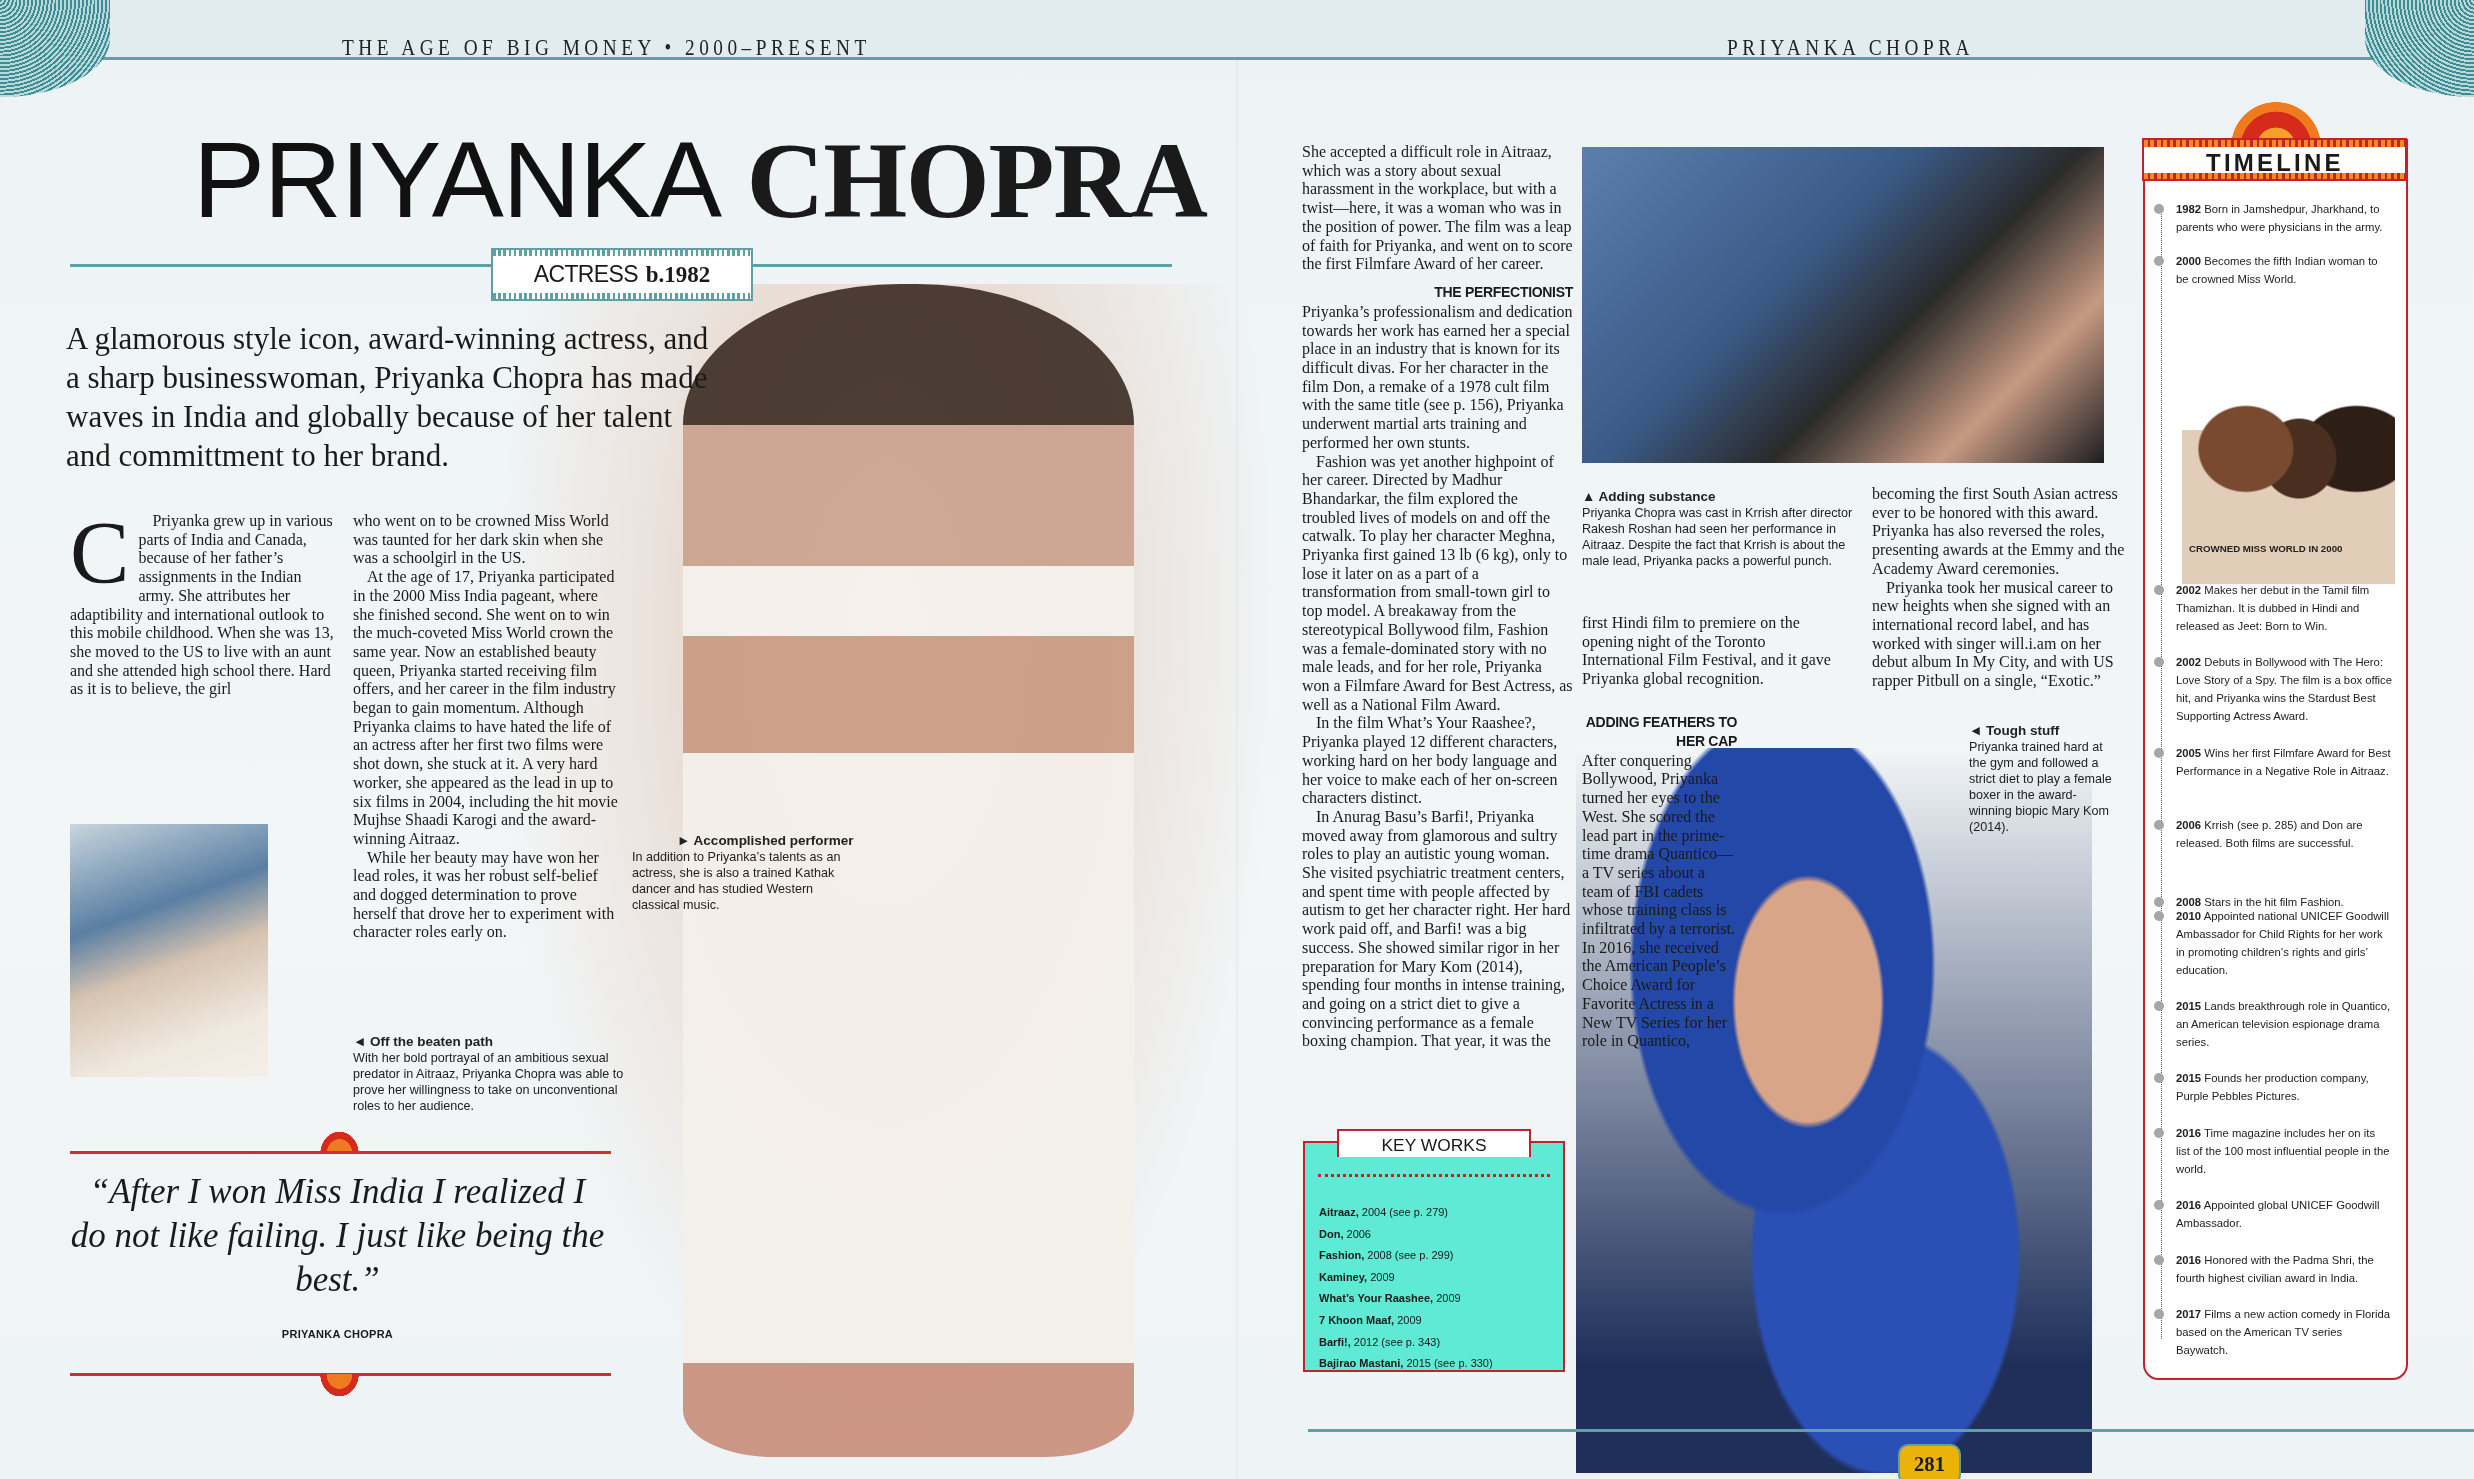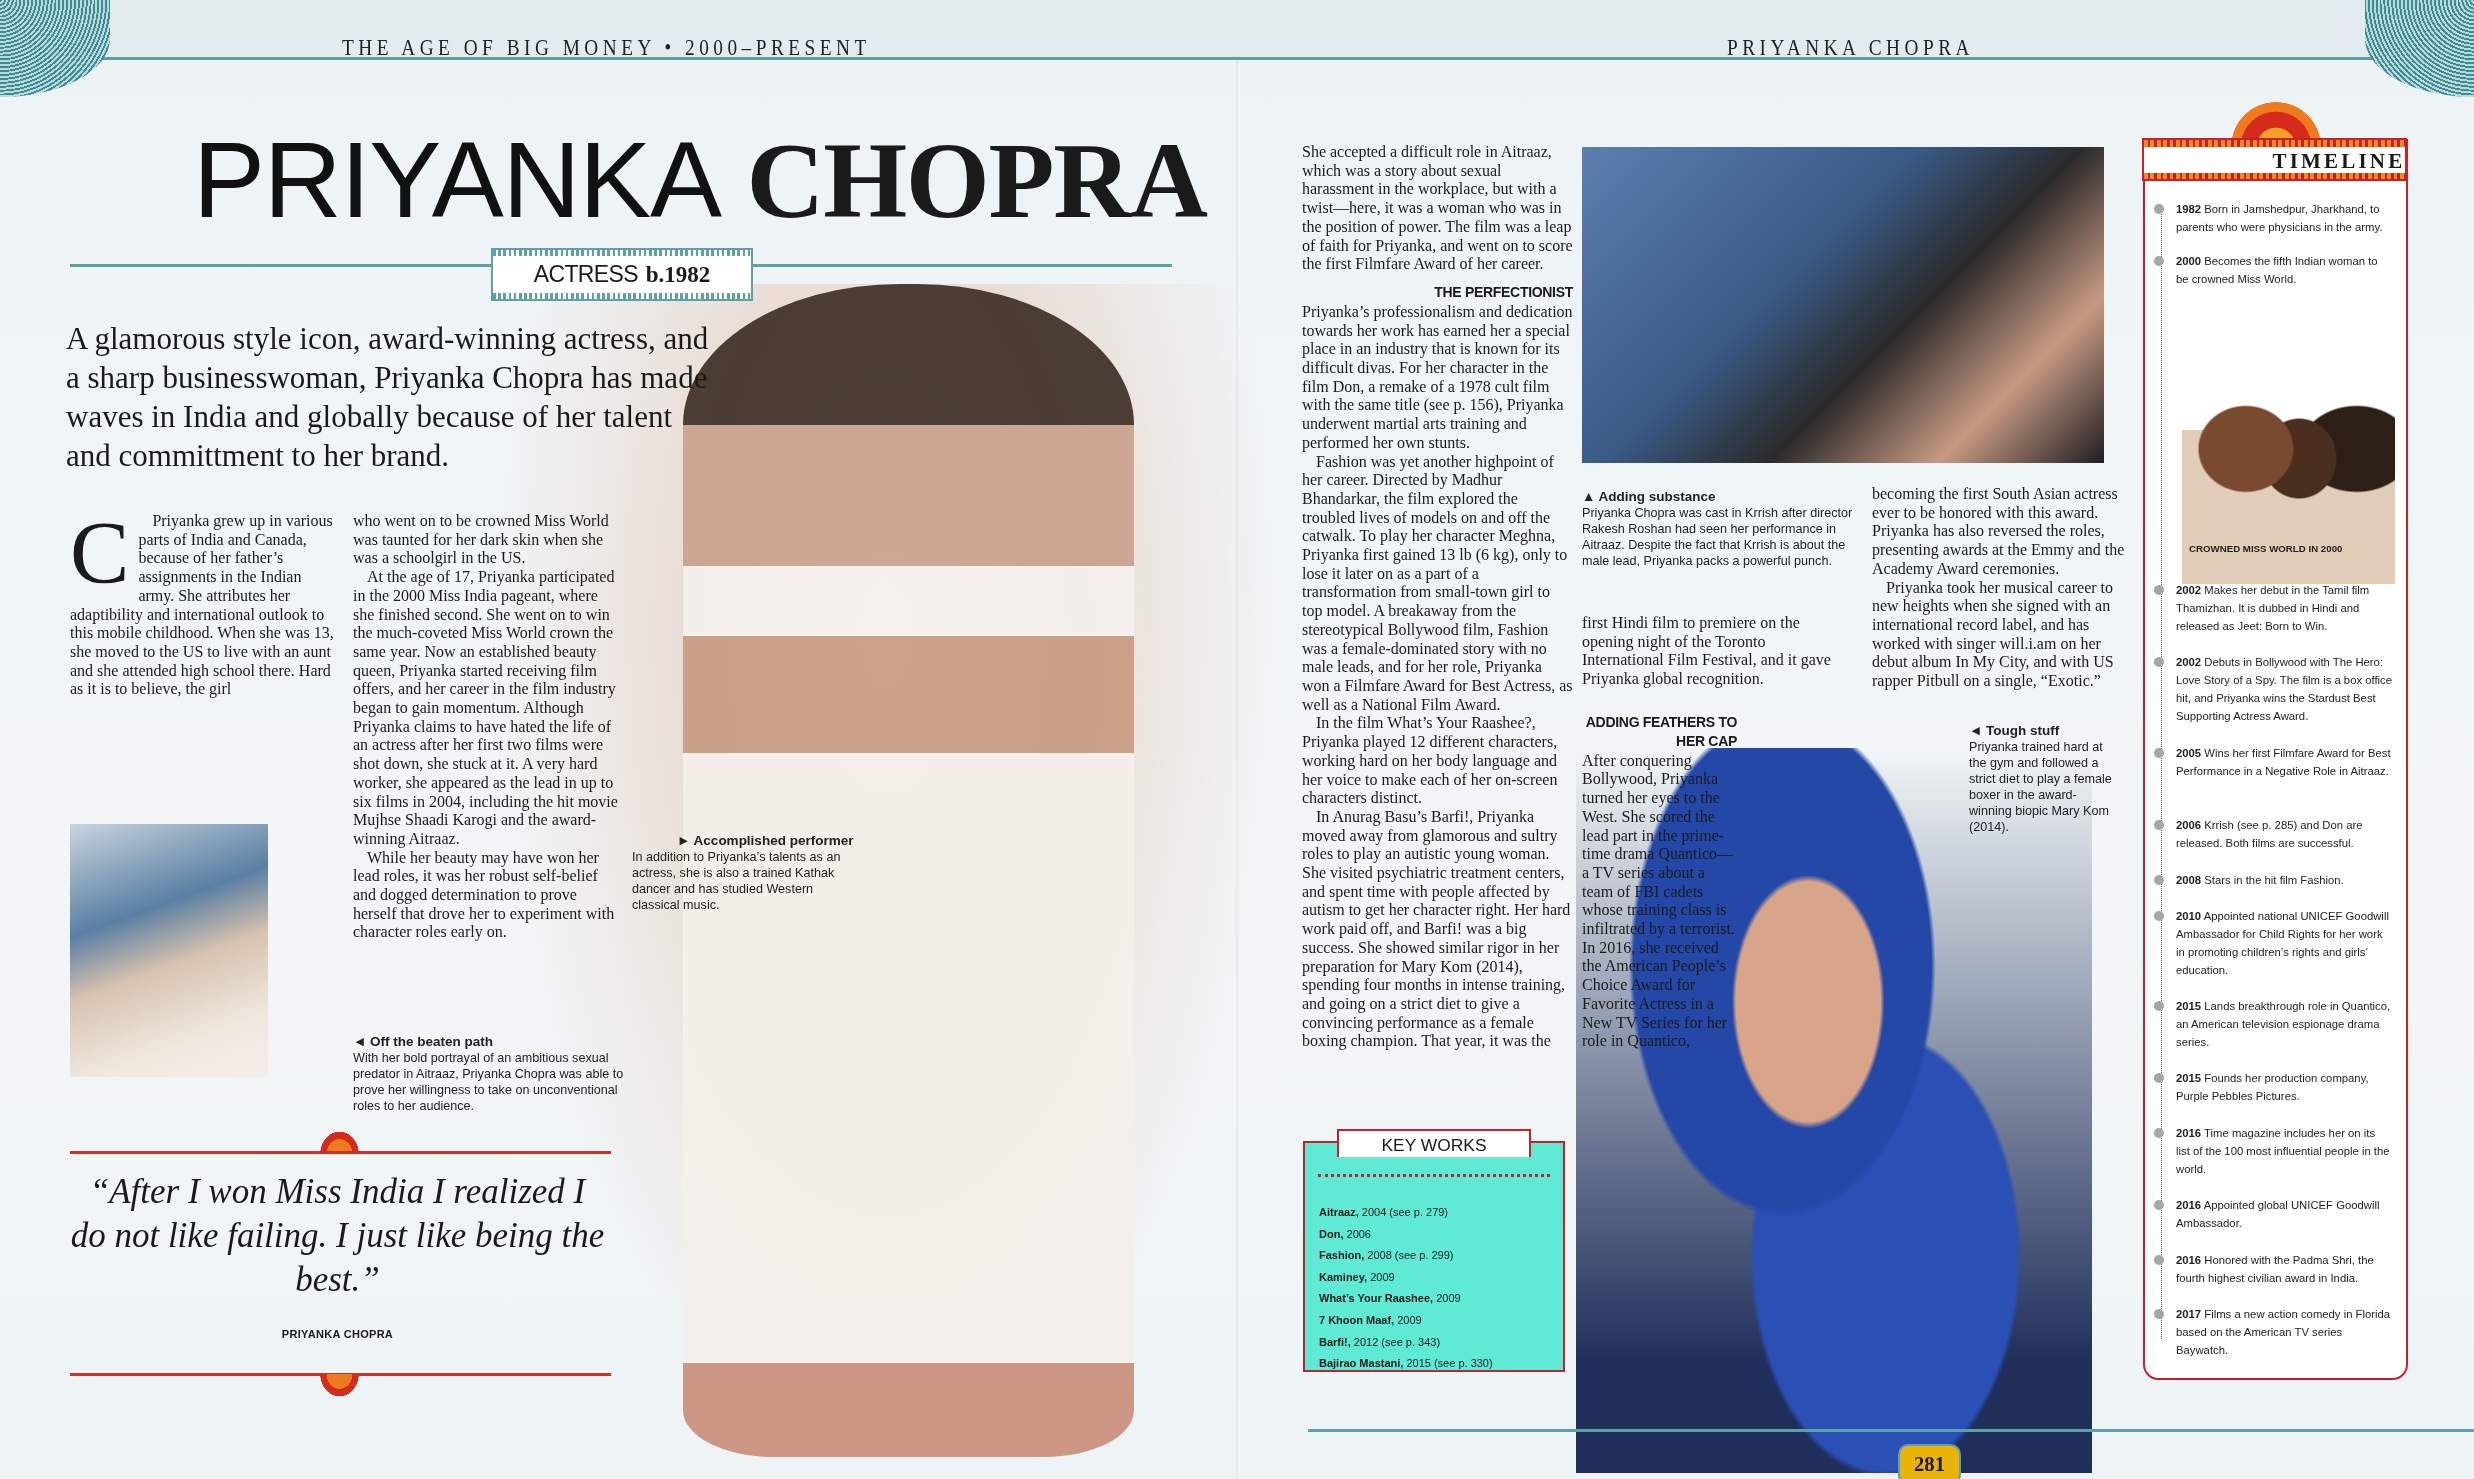--- a/index.html
+++ b/index.html
@@ -47,21 +47,21 @@
   .quote-attr{left:70px;top:1328px;width:535px;text-align:center;font-family:"Liberation Sans",sans-serif;font-weight:bold;font-size:11px;letter-spacing:0.3px;}
   .keyworks{left:1303px;top:1141px;width:258px;height:227px;border:2.6px solid #c6202a;background:#5eead4;}
   .kw-title{position:absolute;left:0;right:0;top:-14px;text-align:center;font-family:"Liberation Sans",sans-serif;font-size:17.4px;background:#fff;margin:0 32px;border:2.6px solid #c6202a;border-bottom:none;padding:3.9px 0 1.3px;}
   .kw-dots{position:absolute;left:13px;right:13px;top:31px;border-top:3.2px dotted #c6202a;}
   .kw-list{position:absolute;left:14px;top:59px;font-family:"Liberation Sans",sans-serif;font-size:11px;line-height:21.6px;}
   .kw-list b{font-weight:bold;}
   .timeline{left:2143px;top:139px;width:261px;height:1237px;background:#fff;border:2.6px solid #c6202a;border-radius:0 0 15.5px 15.5px;}
   .tl-head{position:absolute;left:-2.6px;top:-2.6px;width:261px;height:39px;border:2.6px solid #c6202a;background:#fff;}
   .tl-head:before,.tl-head:after{content:"";position:absolute;left:0;right:0;height:6.4px;background:repeating-linear-gradient(90deg,#f08a1e 0 3.9px,#c6202a 3.9px 6.4px);}
   .tl-head:before{top:0}.tl-head:after{bottom:0}
-  .tl-title{position:absolute;left:0;right:0;top:9px;text-align:right;font-family:Liberation Serif, serif;font-weight:bold;font-size:21px;letter-spacing:3.2px;}
+  .tl-title{position:absolute;left:0;right:0;top:9px;text-align:center;font-family:Liberation Sans, sans-serif;font-weight:bold;font-size:24px;letter-spacing:3.2px;}
   .tl-fan{left:2231px;top:102px;width:90px;height:45px;background:radial-gradient(ellipse at 50% 100%,#f5a02a 0 30%,#d62a1a 31% 55%,#f07b1e 56% 70%,transparent 71%);}
   .tl-line{position:absolute;left:16px;top:64px;bottom:39px;border-left:1.9px dotted #555;}
   .tl-item{position:absolute;left:31px;width:216px;font-family:"Liberation Sans",sans-serif;font-size:11.3px;line-height:18px;color:#222;}
   .tl-item:before{content:"";position:absolute;left:-22px;top:3.9px;width:9.7px;height:9.7px;border-radius:50%;background:#a6a6a6;}
   .tl-item b{font-weight:bold;}
   .tl-photo-cap{position:absolute;left:44px;top:402px;font-family:"Liberation Sans",sans-serif;font-size:9.7px;font-weight:bold;color:#222;}
   .pagenum{left:1898px;top:1411px;width:59px;height:37px;background:#eab308;border:2.6px solid #5fa0a6;border-radius:10.3px;display:flex;align-items:center;justify-content:center;font-weight:bold;font-size:20.6px;margin-top:33px;}
   .bottom-rule{left:1308px;top:1429px;width:1166px;}
   .spine{left:1236px;top:0;width:2.6px;height:1479px;background:linear-gradient(90deg,rgba(0,0,0,.05),rgba(0,0,0,0));}
 </style>
@@ -175,21 +175,21 @@
   </div>
   <div class="tl-line"></div>
   <div class="tl-item" style="top:59px;"><b>1982</b><span> Born in Jamshedpur, Jharkhand, to parents who were physicians in the army.</span></div>
   <div class="tl-item" style="top:111px;"><b>2000</b><span> Becomes the fifth Indian woman to be crowned Miss World.</span></div>
   <div class="abs photo ph-missworld" style="left:37px;top:250px;position:absolute;"></div>
   <div class="tl-photo-cap">CROWNED MISS WORLD IN 2000</div>
   <div class="tl-item" style="top:440px;"><b>2002</b><span> Makes her debut in the Tamil film Thamizhan. It is dubbed in Hindi and released as Jeet: Born to Win.</span></div>
   <div class="tl-item" style="top:512px;"><b>2002</b><span> Debuts in Bollywood with The Hero: Love Story of a Spy. The film is a box office hit, and Priyanka wins the Stardust Best Supporting Actress Award.</span></div>
   <div class="tl-item" style="top:603px;"><b>2005</b><span> Wins her first Filmfare Award for Best Performance in a Negative Role in Aitraaz.</span></div>
   <div class="tl-item" style="top:675px;"><b>2006</b><span> Krrish (see p. 285) and Don are released. Both films are successful.</span></div>
-  <div class="tl-item" style="top:730px;"><b>2008</b><span> Stars in the hit film Fashion.</span></div>
+  <div class="tl-item" style="top:752px;"><b>2008</b><span> Stars in the hit film Fashion.</span></div>
   <div class="tl-item" style="top:766px;"><b>2010</b><span> Appointed national UNICEF Goodwill Ambassador for Child Rights for her work in promoting children’s rights and girls’ education.</span></div>
   <div class="tl-item" style="top:856px;"><b>2015</b><span> Lands breakthrough role in Quantico, an American television espionage drama series.</span></div>
   <div class="tl-item" style="top:928px;"><b>2015</b><span> Founds her production company, Purple Pebbles Pictures.</span></div>
   <div class="tl-item" style="top:983px;"><b>2016</b><span> Time magazine includes her on its list of the 100 most influential people in the world.</span></div>
   <div class="tl-item" style="top:1055px;"><b>2016</b><span> Appointed global UNICEF Goodwill Ambassador.</span></div>
   <div class="tl-item" style="top:1110px;"><b>2016</b><span> Honored with the Padma Shri, the fourth highest civilian award in India.</span></div>
   <div class="tl-item" style="top:1164px;"><b>2017</b><span> Films a new action comedy in Florida based on the American TV series Baywatch.</span></div>
 </div>
 
 <div class="abs rule-teal bottom-rule"></div>

